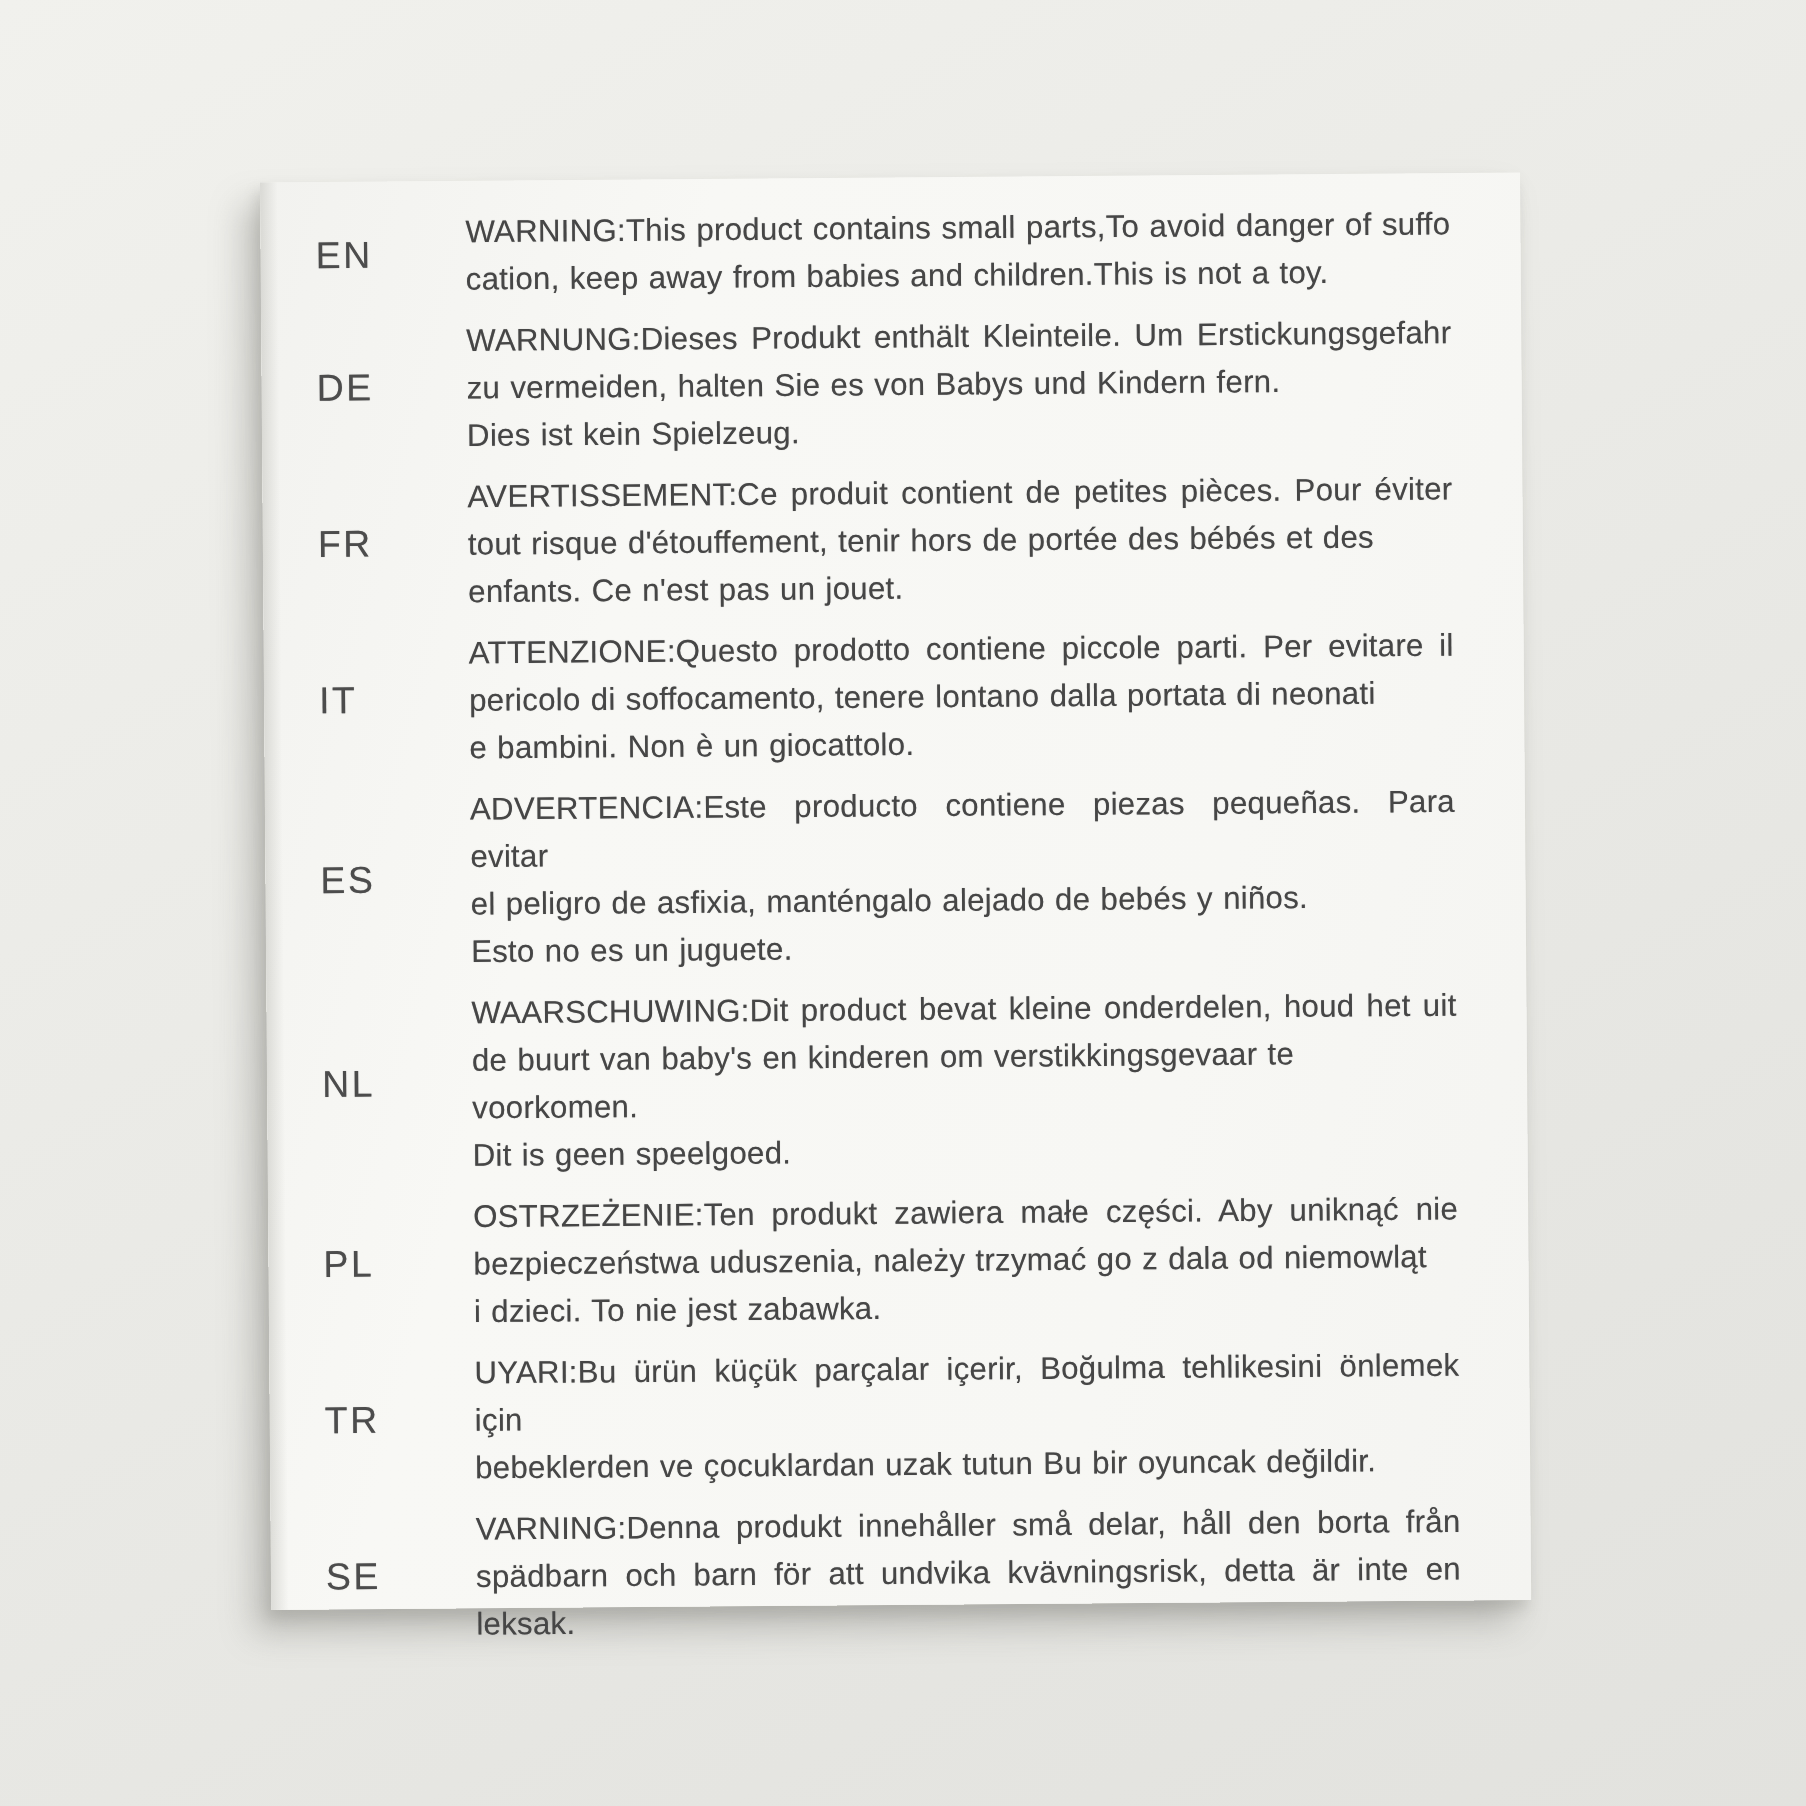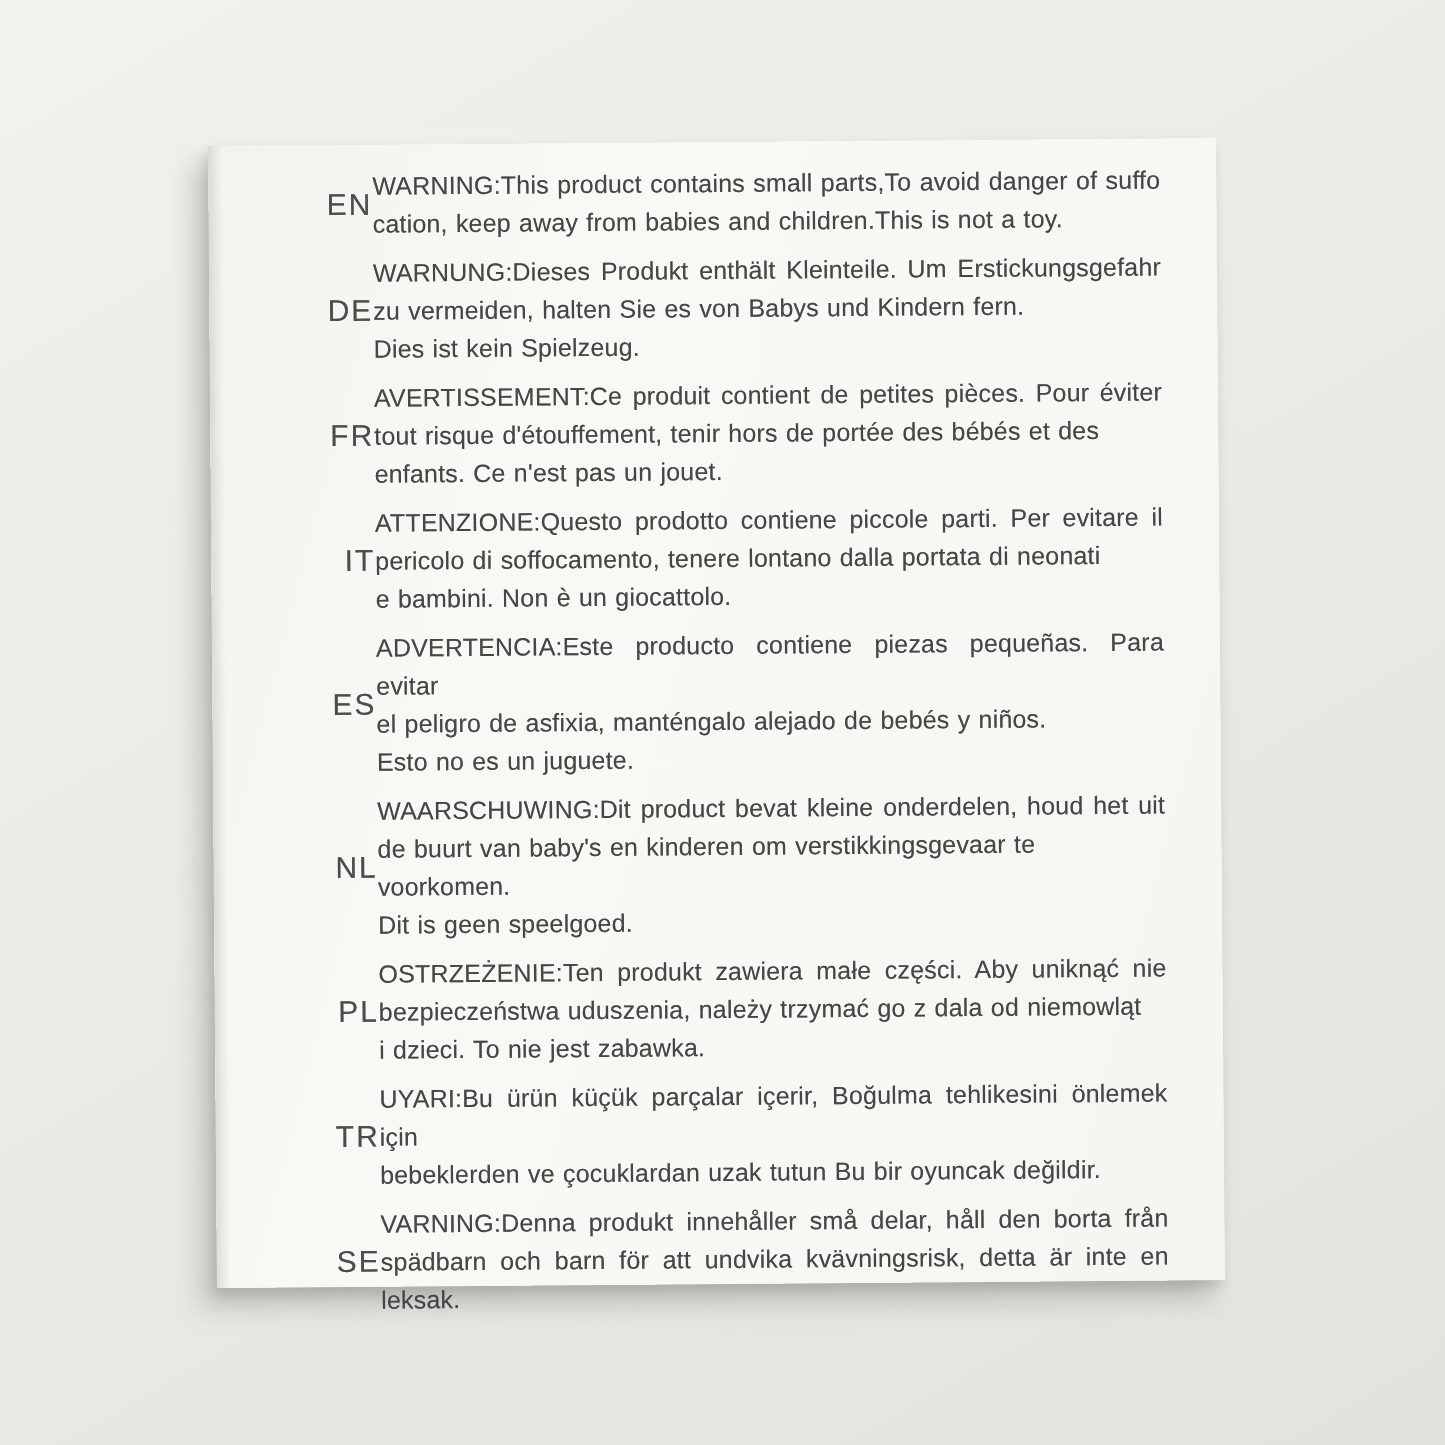--- a/index.html
+++ b/index.html
@@ -34,21 +34,21 @@
     pointer-events: none;
   }
   .row {
     display: flex;
     align-items: center;
     margin-bottom: 11px;
   }
   .code {
     flex: 0 0 120px;
     margin-left: 44px;
-    text-align: right;
+    text-align: left;
     font-size: 30px;
     letter-spacing: 2px;
     color: #4c4c4c;
     text-shadow: 0 0 0.6px rgba(76,76,76,0.55);
   }
   .lines { width: 788px; }
   .line {
     font-size: 25px;
     line-height: 38px;
     color: #464646;

